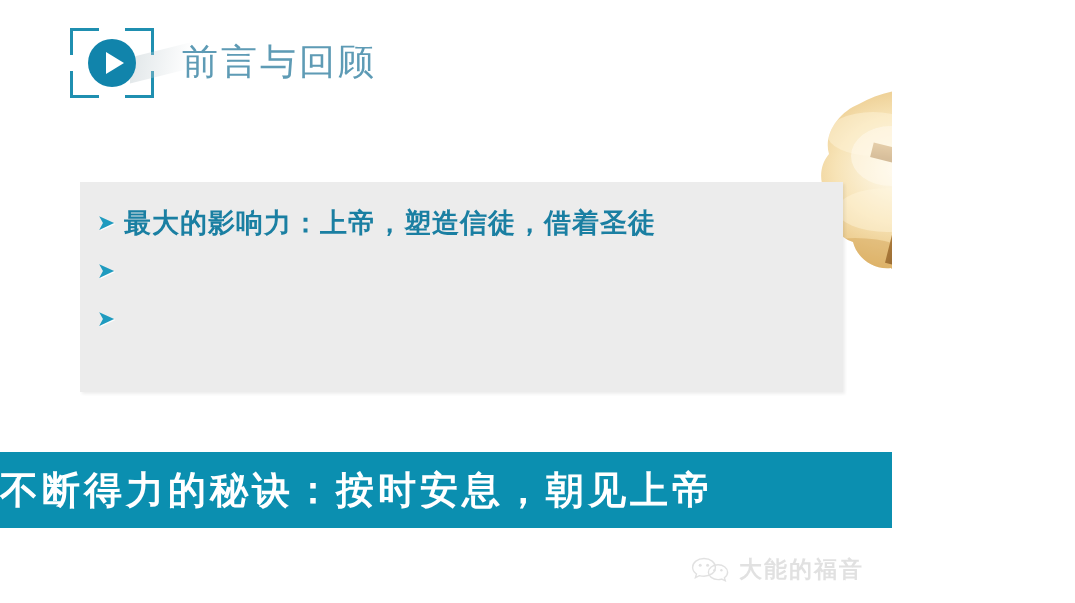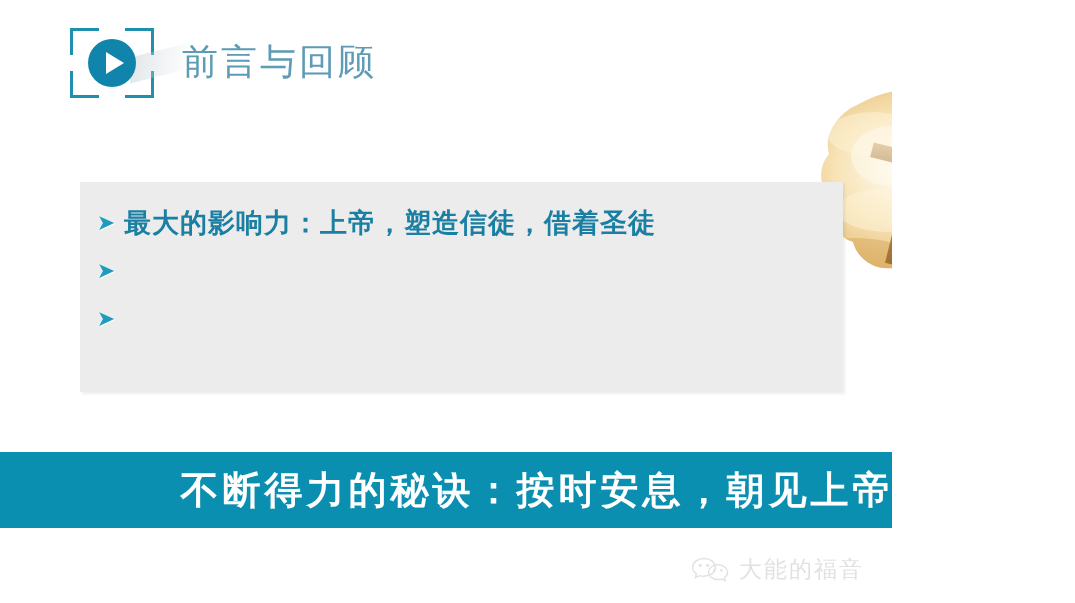--- a/index.html
+++ b/index.html
@@ -137,21 +137,21 @@
   
   #banner {
     position: absolute;
     left: 0;
     top: 452px;
     width: 1075px;
     height: 76px;
     background: #0b8fb0;
     display: flex;
     align-items: center;
-    justify-content: center;
+    justify-content: flex-start;
   }
   #banner-text {
     color: #ffffff;
     font-size: 38px;
     font-weight: bold;
     letter-spacing: 4px;
     font-family: "Liberation Serif", "DejaVu Serif", serif;
     white-space: nowrap;
   }
 
@@ -168,20 +168,21 @@
     width: 40px;
     height: 30px;
     margin-right: 8px;
   }
   #watermark-text {
     font-size: 23px;
     color: #b9b9b9;
     letter-spacing: 2px;
     font-family: "Liberation Serif", "DejaVu Serif", serif;
     white-space: nowrap;
+    font-weight: bold;
   }
 </style>
 </head>
 <body>
 
 <div id="slide">
 
   <div id="header-icon">
     <span class="bracket tl"></span>
     <span class="bracket tr"></span>

